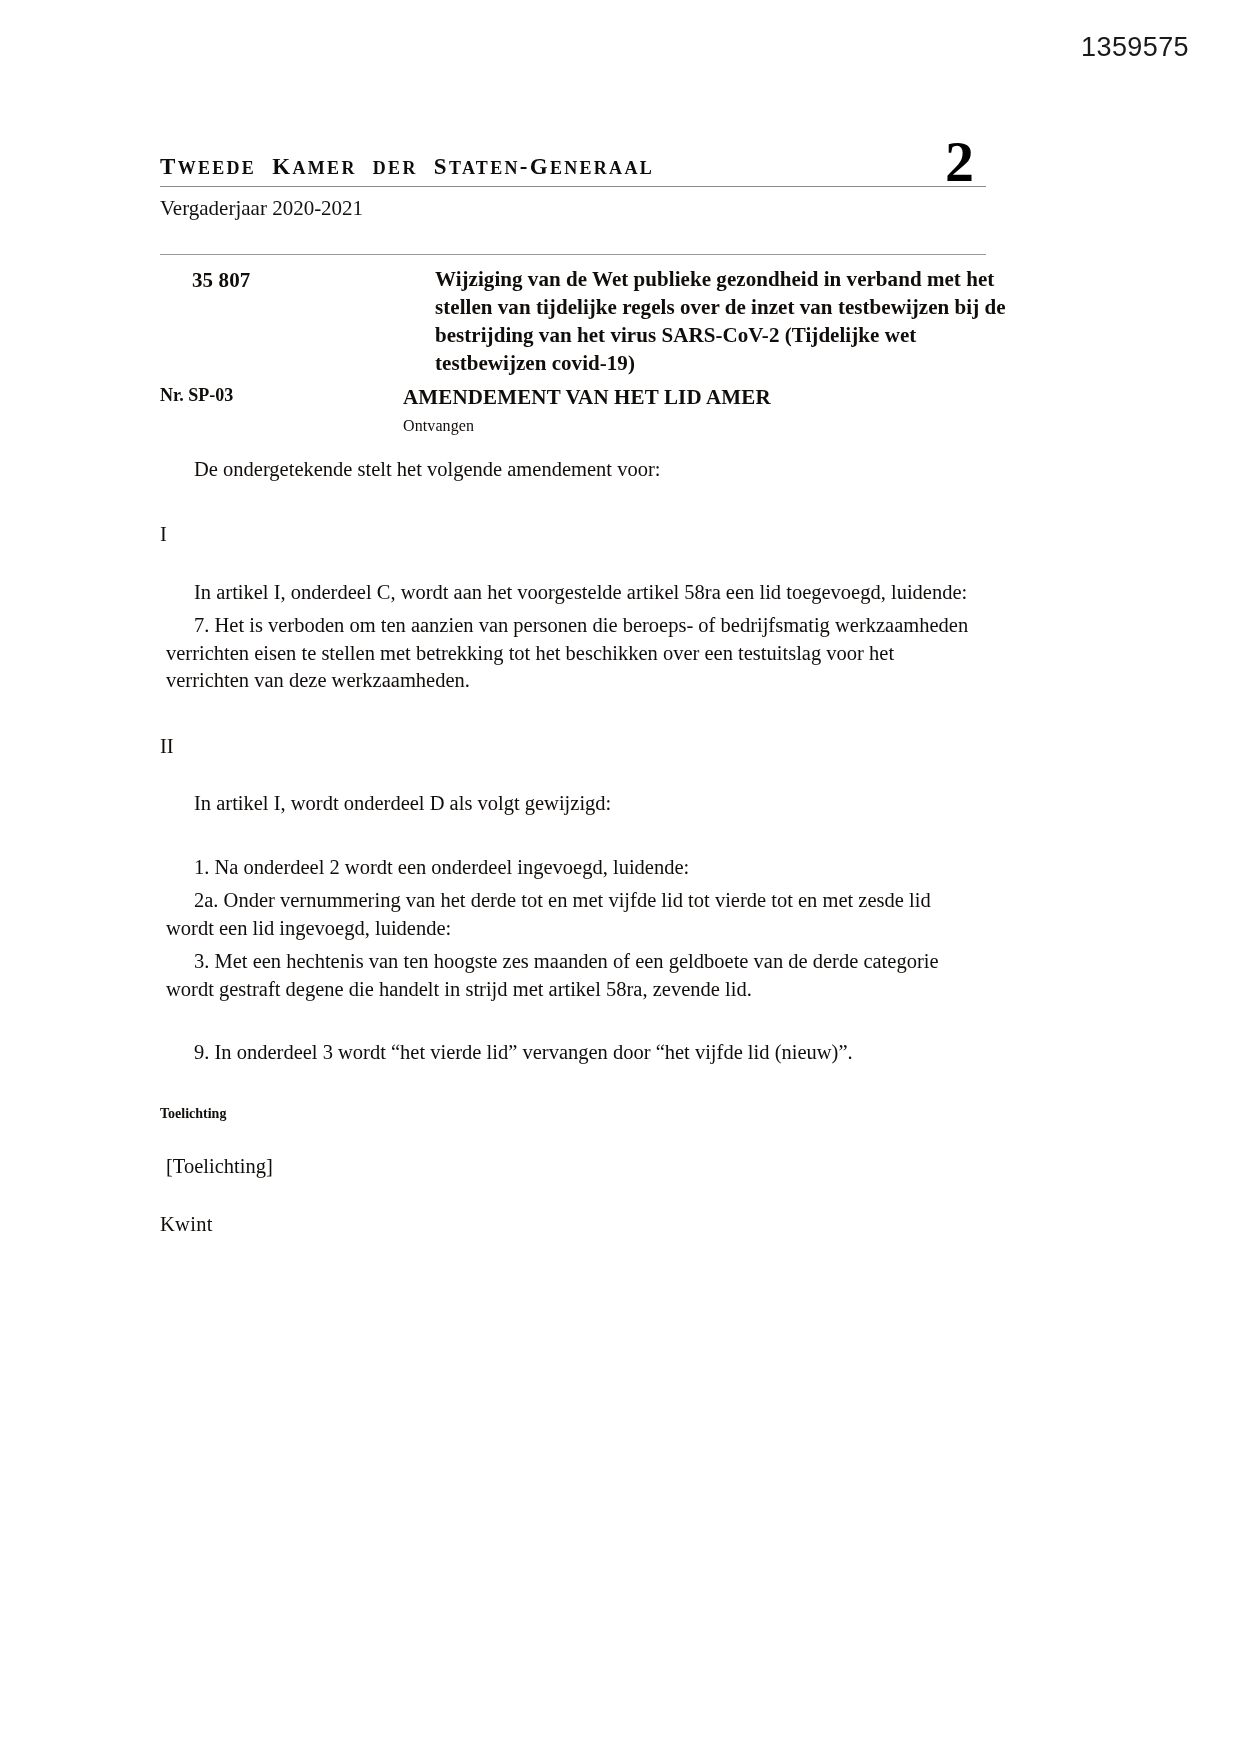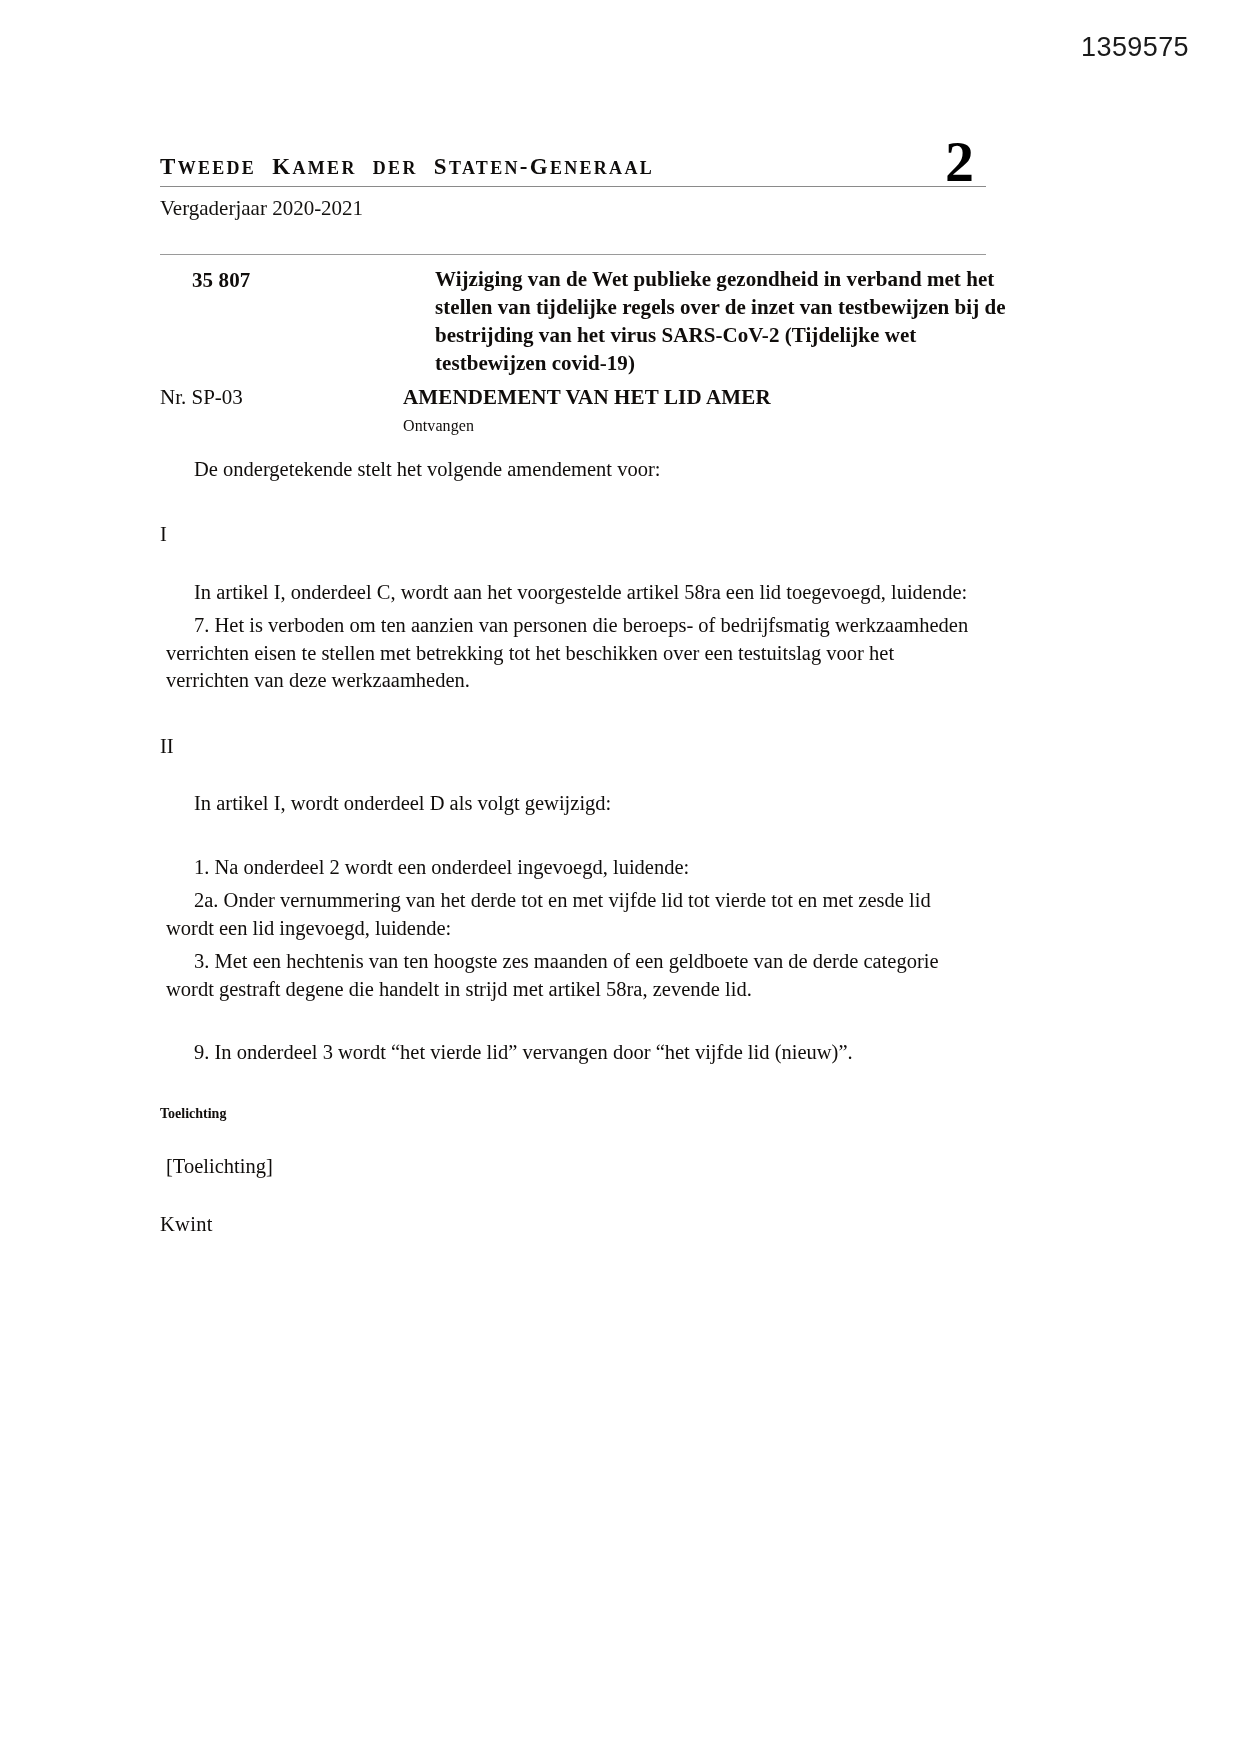--- a/index.html
+++ b/index.html
@@ -118,22 +118,22 @@
     position: absolute;
     left: 160px;
     top: 385px;
     width: 826px;
     display: flex;
     align-items: flex-start;
   }
   .amend-nr {
     width: 243px;
     flex: 0 0 243px;
-    font-weight: 400;
-    font-size: 21px;
+    font-weight: 700;
+    font-size: 18px;
   }
   .amend-right {
     flex: 1 1 auto;
   }
   .amend-caption {
     font-weight: 700;
     font-size: 21px;
     letter-spacing: 0.15px;
   }
   .amend-received {

